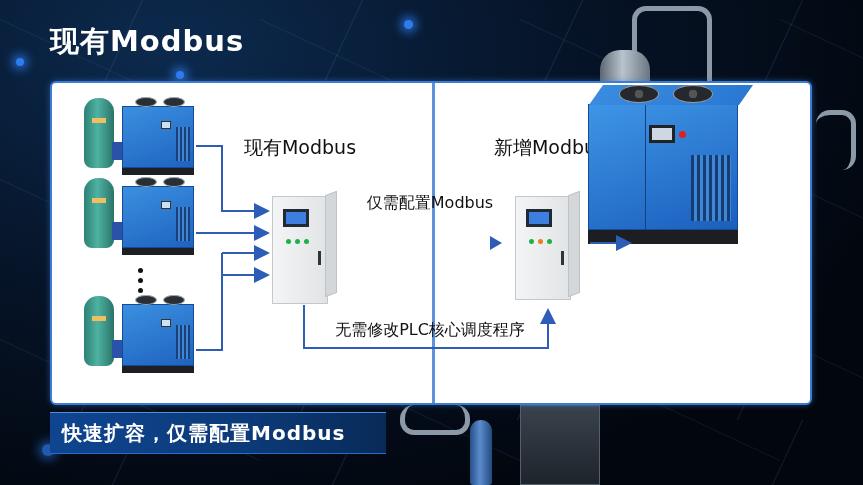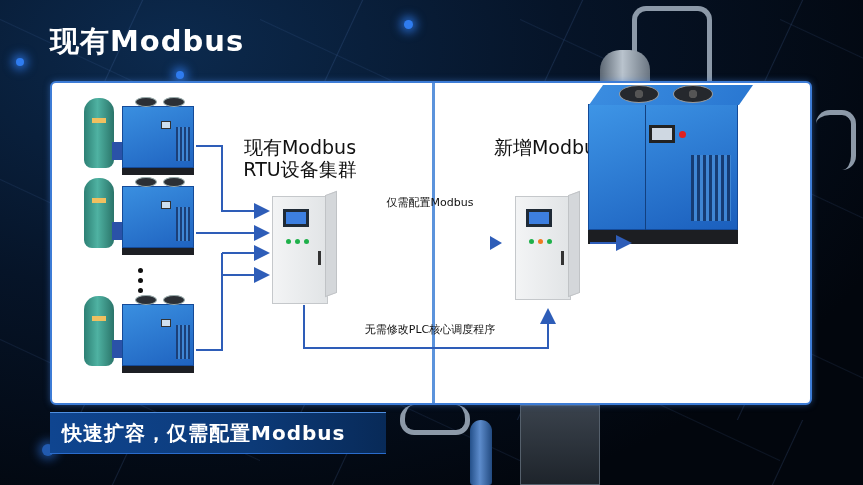--- a/index.html
+++ b/index.html
@@ -32,21 +32,21 @@
     position: absolute; left: 50px; top: 81px; width: 762px; height: 324px;
     background: #ffffff; border: 2px solid #3d7cd6; border-radius: 6px;
     box-shadow: 0 0 6px rgba(61,124,214,0.5);
   }
   .divider { position: absolute; left: 380px; top: 0; width: 3px; height: 320px; background: #5b93dc; }
 
   .heading {
     position: absolute; text-align: center; font-weight: normal; color: #111;
     font-size: 19px; line-height: 22px;
   }
-  .label { position: absolute; text-align: center; color: #111; font-size: 11px; line-height: 17px; }
+  .label { position: absolute; text-align: center; color: #111; font-size: 16px; line-height: 17px; }
 
   
   .unit { position: absolute; width: 130px; height: 90px; }
   .unit .tank-g {
     position: absolute; left: 8px; top: 6px; width: 30px; height: 70px;
     background: linear-gradient(90deg,#2d8074,#4fb2a2 45%,#2a7469);
     border-radius: 14px 14px 8px 8px;
   }
   .unit .tank-g::after { content:""; position:absolute; left:8px; top:20px; width:14px; height:5px; background:#f0c060; }
   .unit .dryer { position: absolute; left: 36px; top: 50px; width: 12px; height: 18px; background: #2a52a8; }
@@ -155,21 +155,20 @@
     <div class="fan" style="left:12px"></div>
     <div class="fan" style="left:40px"></div>
     <div class="hmi"></div>
     <div class="grill"></div>
   </div>
   <div class="base"></div>
 </div>
 
 <div class="heading" style="left:230px;top:136px;width:140px;">
   <div>现有Modbus</div>
-  <div>RTU设备集群</div>
 </div>
 <div class="heading" style="left:480px;top:136px;width:140px;">
   <div>新增Modbus</div>
 </div>
 <div class="label" style="left:350px;top:194px;width:160px;">
   <div>仅需配置Modbus</div>
 </div>
 <div class="label" style="left:320px;top:321px;width:220px;">无需修改PLC核心调度程序</div>
 
 <div class="cabinet" style="left:272px;top:196px;height:108px;">

